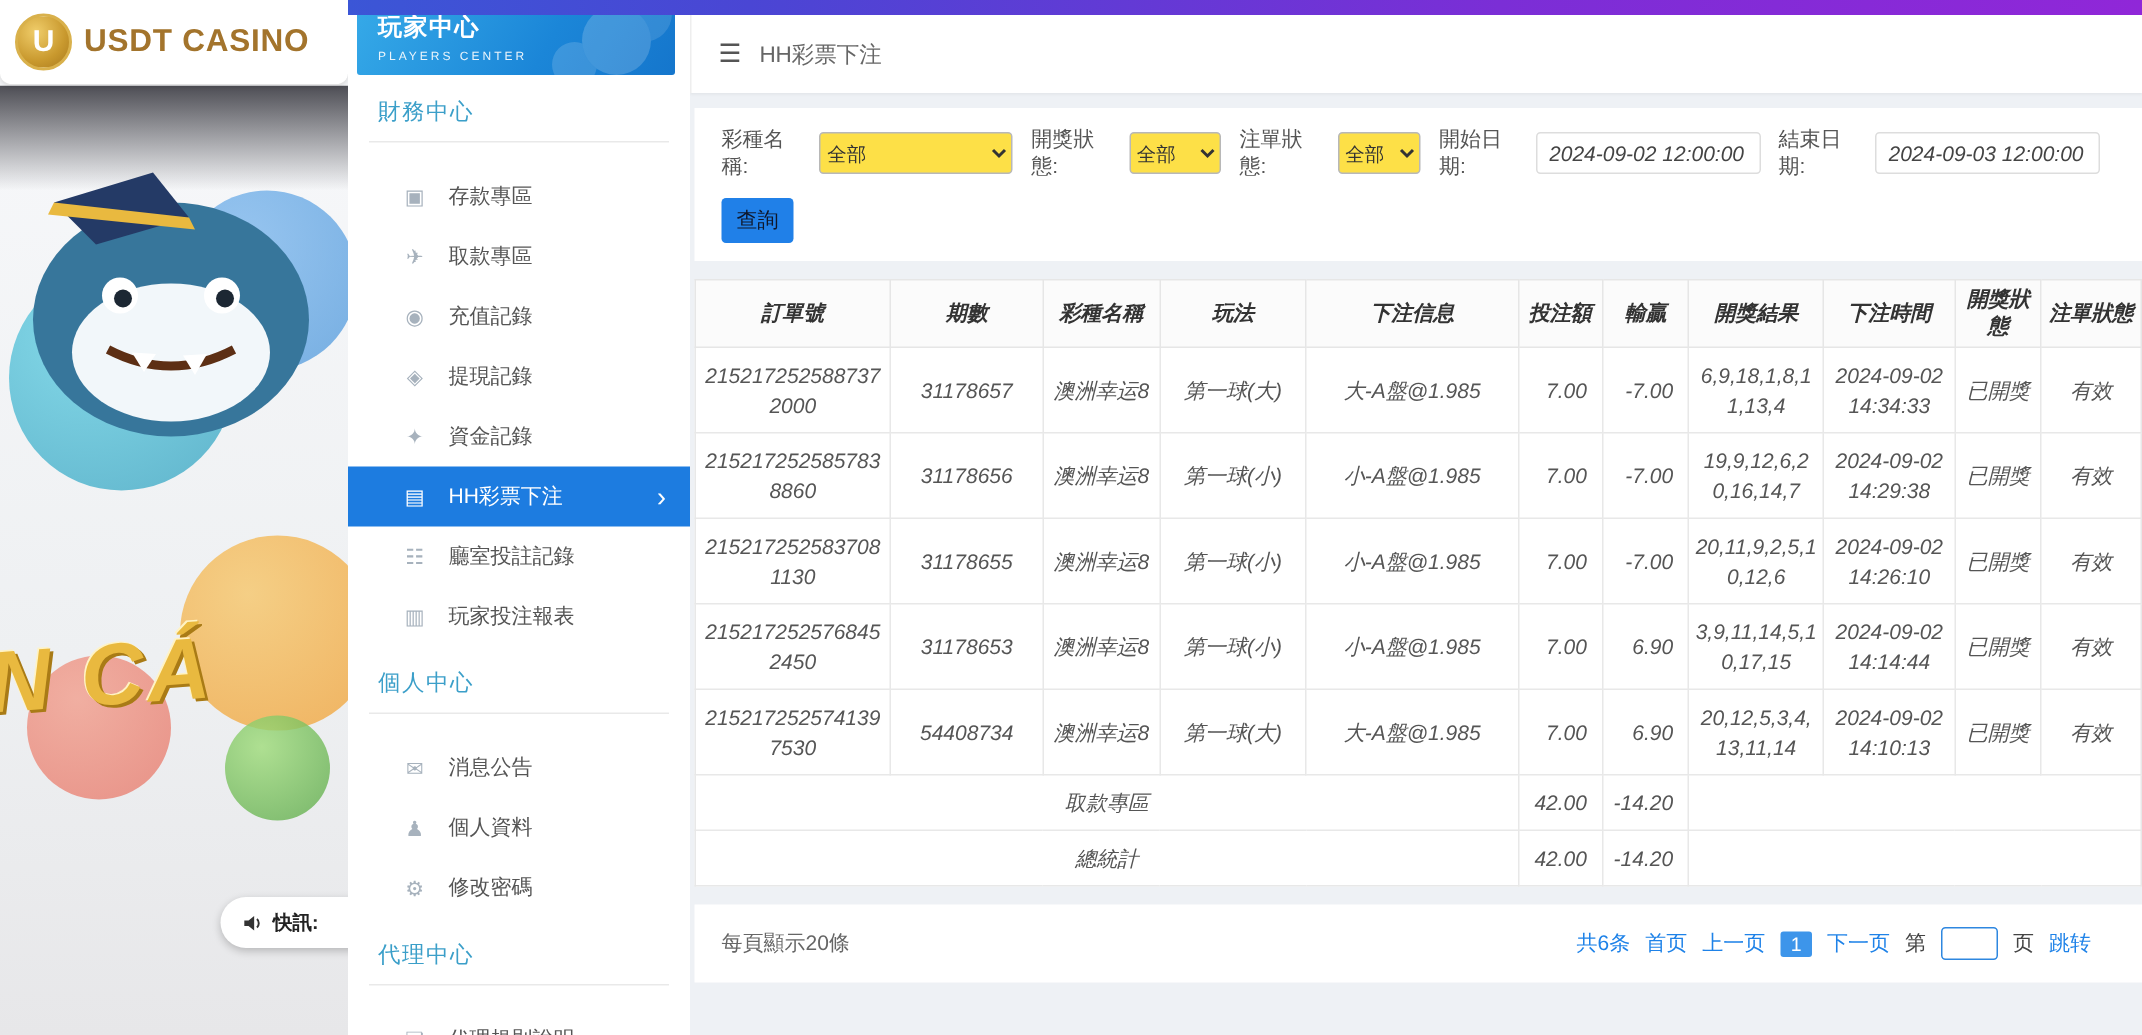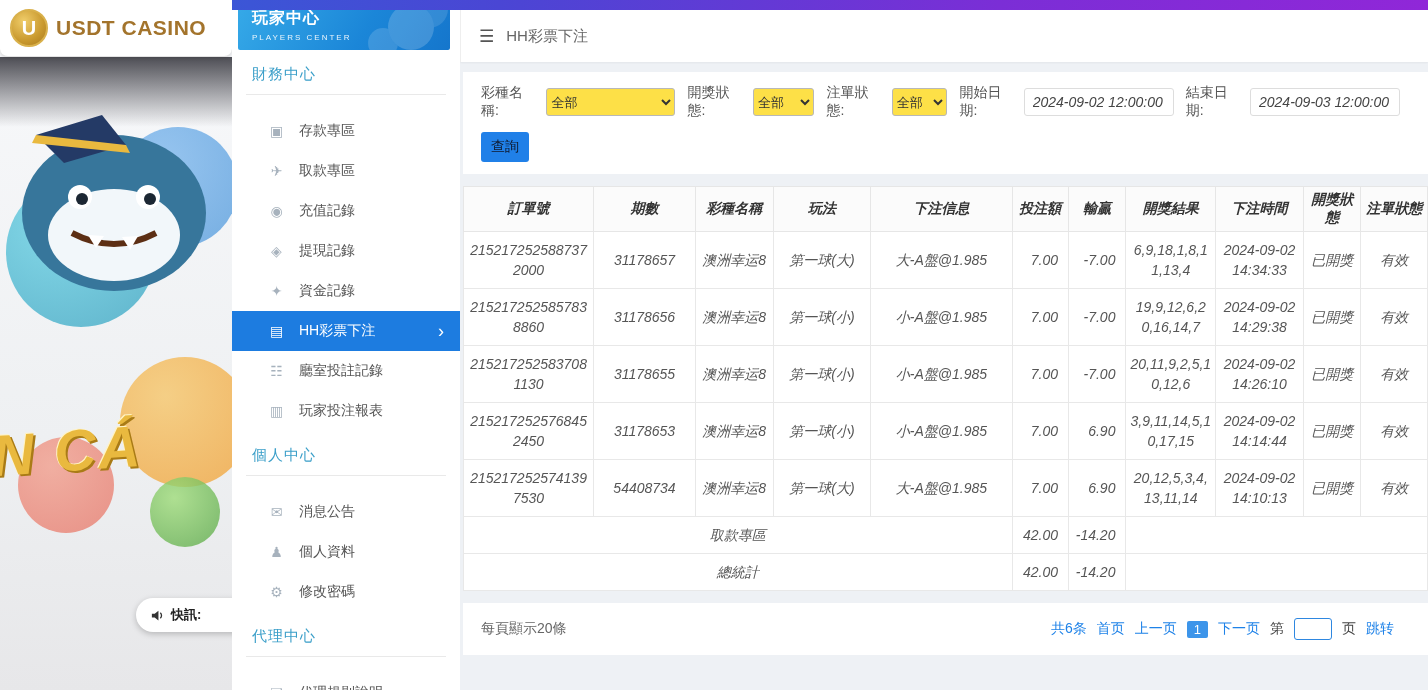--- a/index.html
+++ b/index.html
@@ -29,21 +29,21 @@
   .blob1 { left:6px;  top:120px; width:150px; height:150px; background:radial-gradient(circle at 35% 30%,#5fd0e4,#2e9ebd); opacity:.75; }
   .blob2 { left:118px; top:70px;  width:120px; height:120px; background:radial-gradient(circle at 35% 30%,#6fb0ec,#3f8fd8); opacity:.7; }
   .blob3 { left:120px; top:300px; width:130px; height:130px; background:radial-gradient(circle at 35% 30%,#f6c66a,#f0a23a); opacity:.8; }
   .blob4 { left:18px;  top:380px; width:96px;  height:96px;  background:radial-gradient(circle at 35% 30%,#f2937f,#e66a5a); opacity:.7; }
   .blob5 { left:150px; top:420px; width:70px;  height:70px;  background:radial-gradient(circle at 35% 30%,#9fdc7a,#5aa848); opacity:.8; }
   .art-text { position:absolute; left:-8px; top:360px; font-size:58px; font-weight:800; font-style:italic;
     color:#e9b93f; letter-spacing:2px; transform:rotate(-4deg);
     text-shadow:2px 2px 0 #a97b16, -1px -1px 0 #fff3c4; white-space:nowrap; }
   .fish-svg { position:absolute; left:2px; top:44px; }
 
-  .ticker { position:absolute; left:136px; bottom:58px; z-index:70; height:34px; width:110px; background:#fff;
+  .ticker { position:absolute; left:147px; bottom:58px; z-index:70; height:34px; width:110px; background:#fff;
     border-radius:17px 0 0 17px; box-shadow:0 2px 6px rgba(0,0,0,.22);
     display:flex; align-items:center; gap:6px; padding-left:14px; }
   .ticker-label { font-size:13px; font-weight:bold; color:#222; }
 
   
   .sidebar { flex:0 0 228px; width:228px; background:#fff; position:relative; z-index:30; padding-top:0; }
   .sidebar-header { margin:0 10px 0 6px; height:50px; border-radius:2px; position:relative; overflow:hidden;
     background:linear-gradient(120deg,#36aae8 0%,#1b86d8 60%,#1576cc 100%);
     color:#fff; padding:8px 0 0 14px; cursor:pointer; }
   .sidebar-header::after { content:''; position:absolute; right:16px; top:4px; width:46px; height:46px; border-radius:50%;

